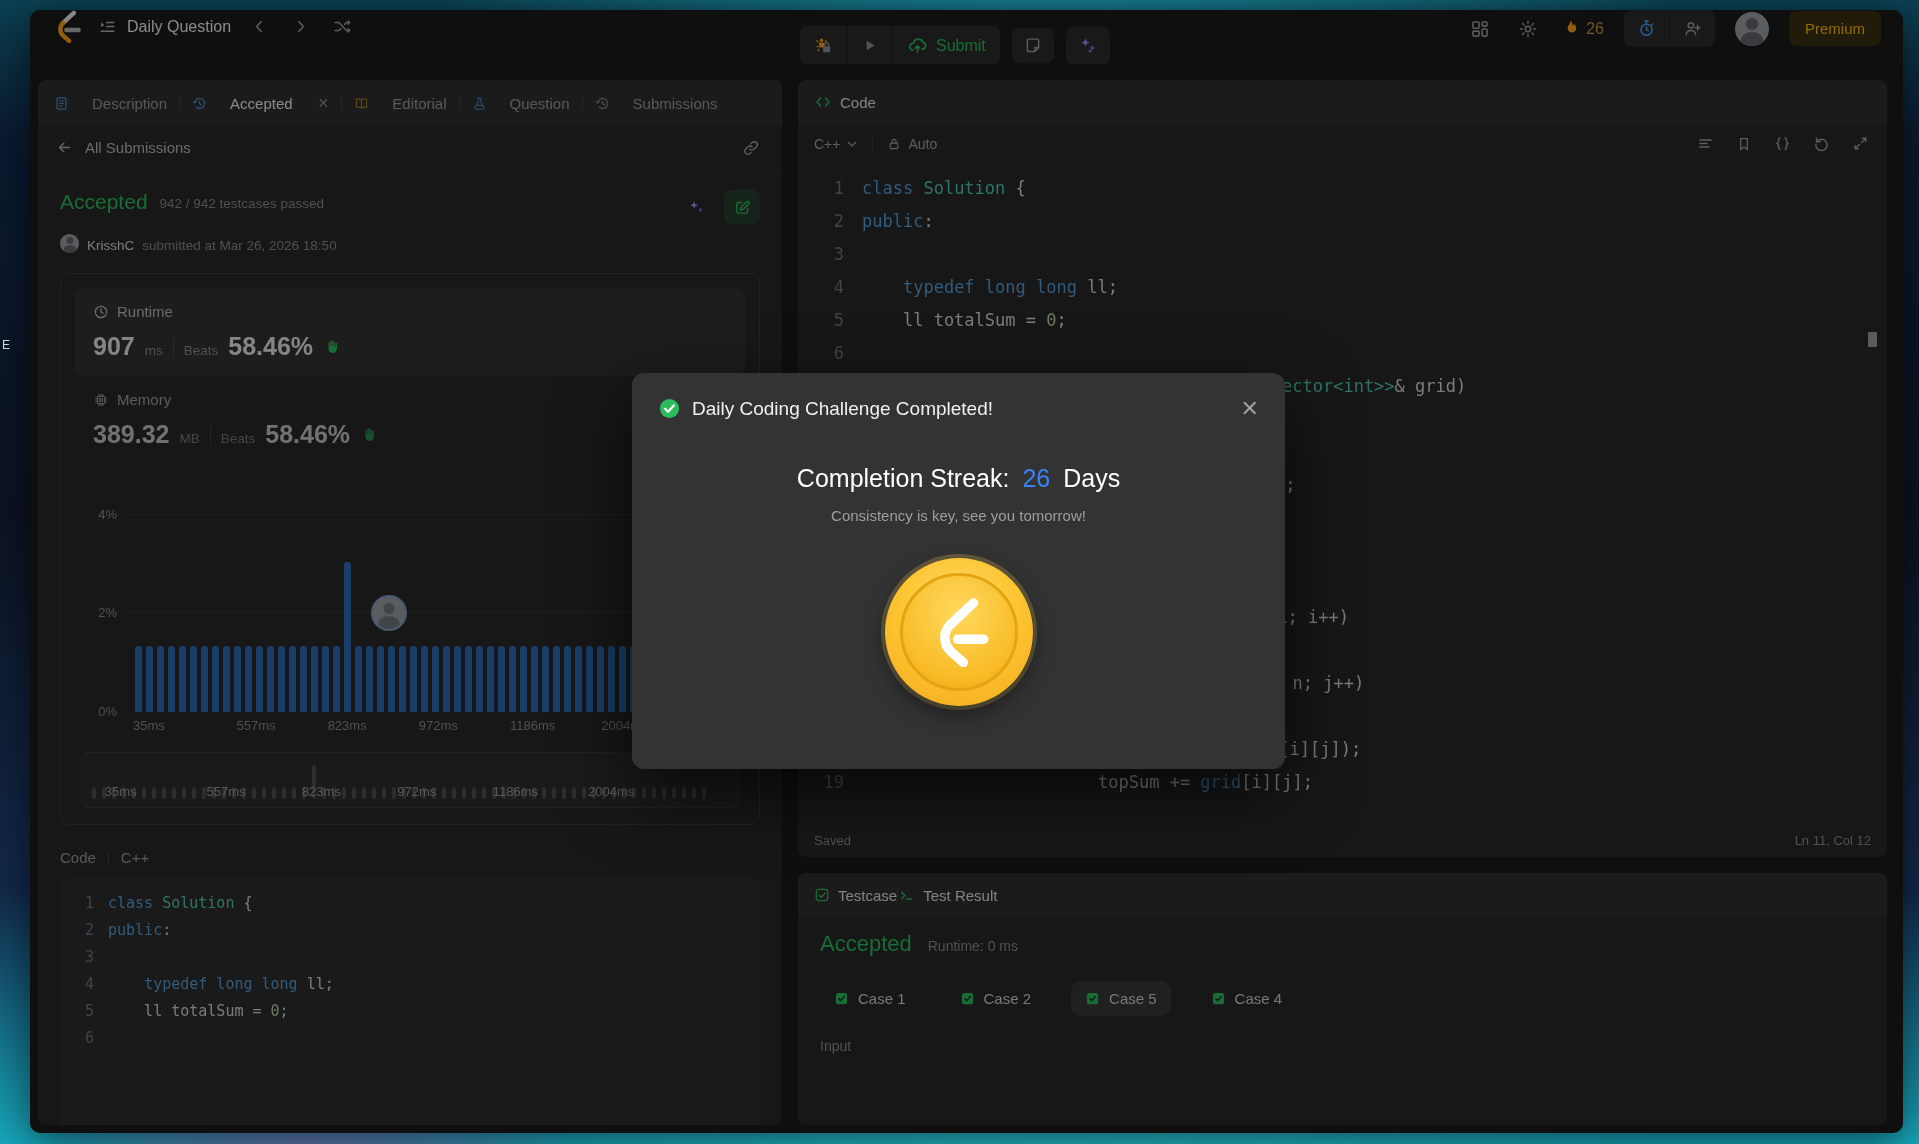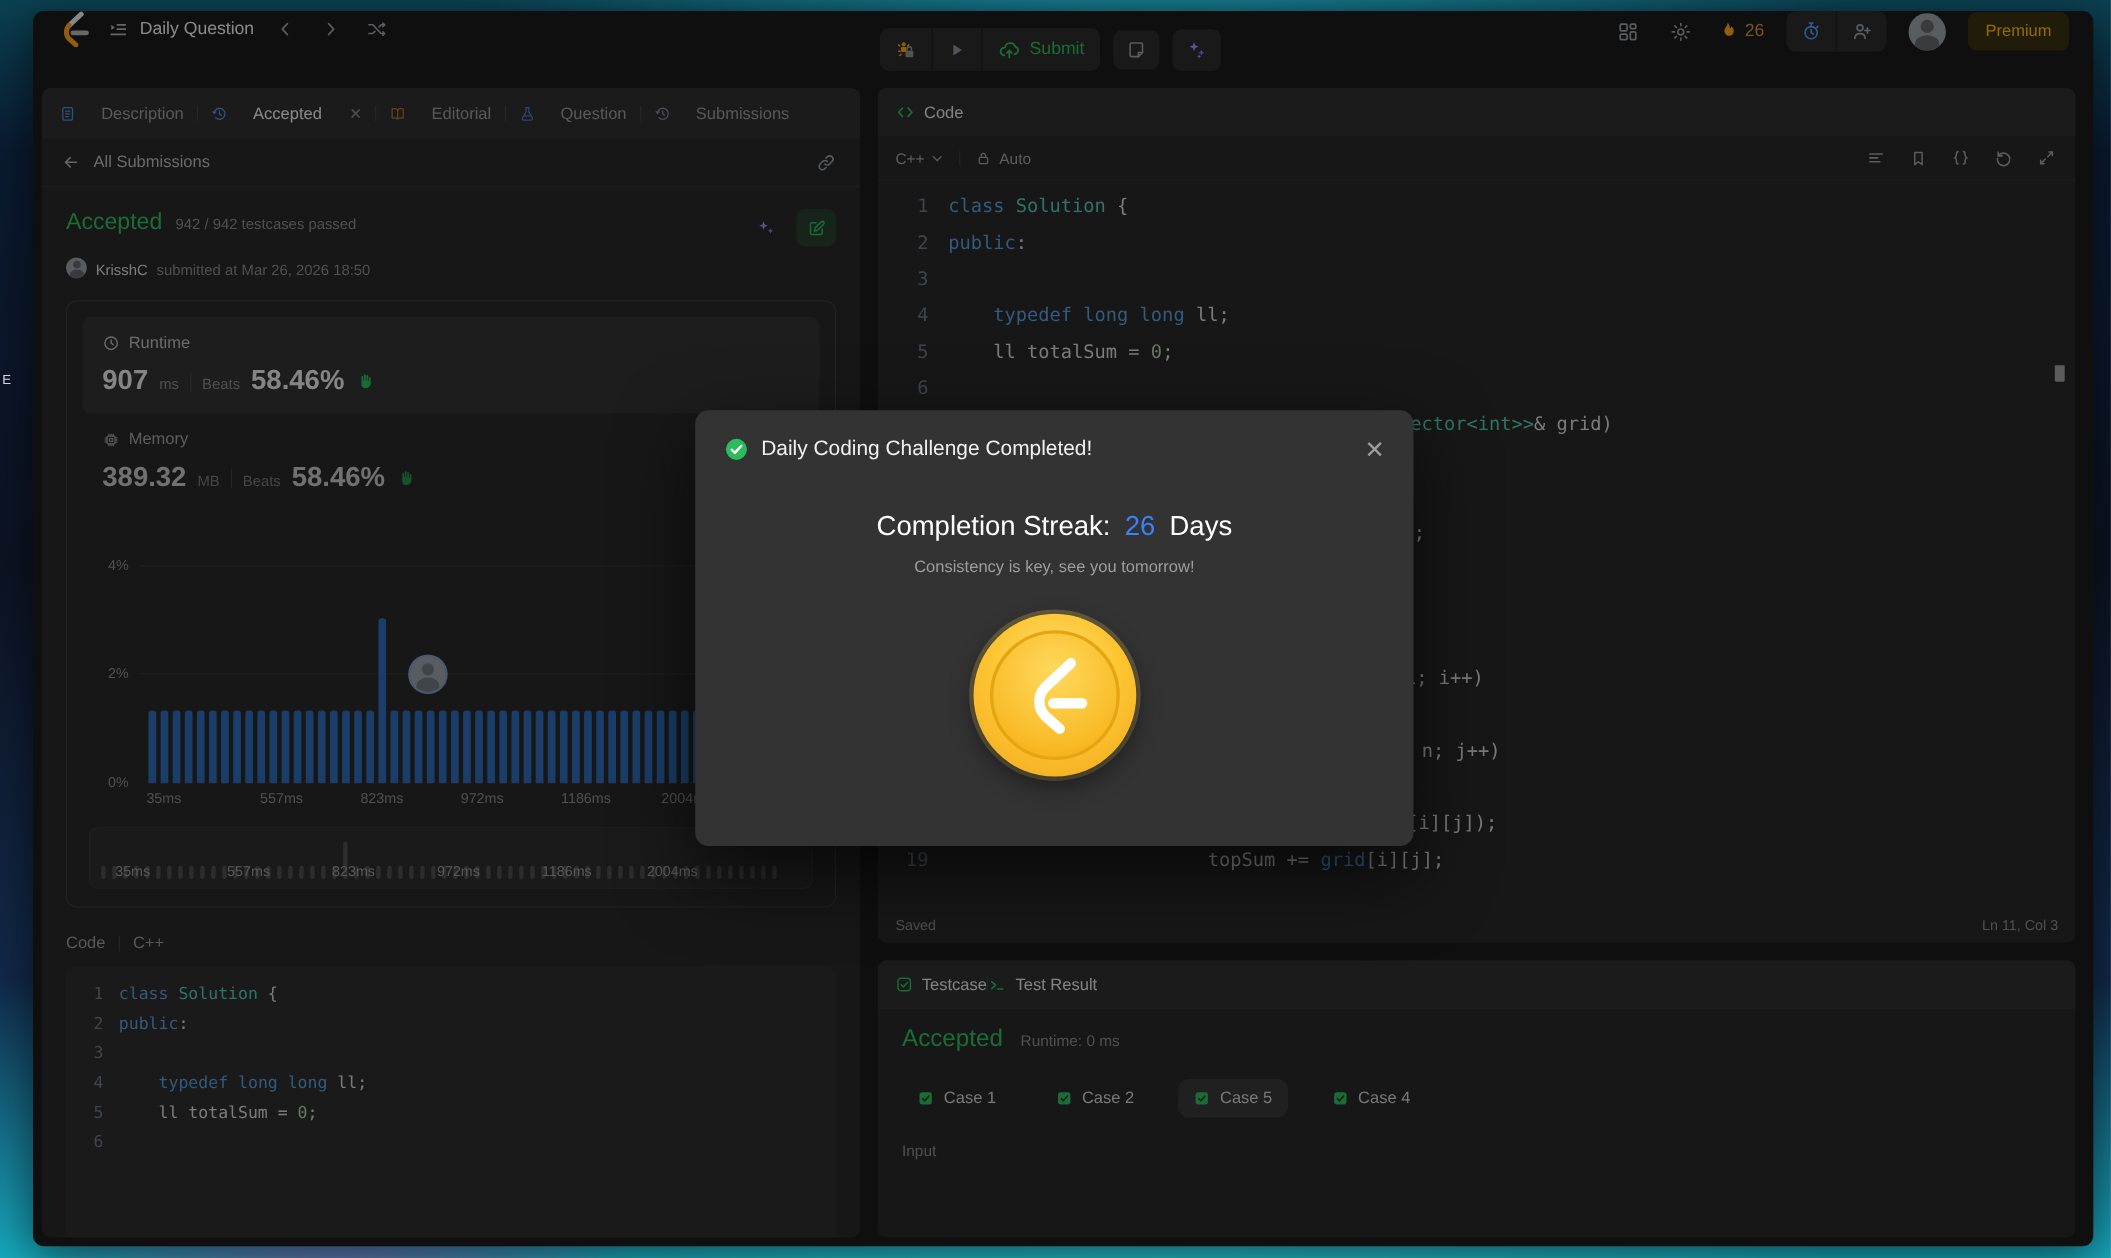--- a/index.html
+++ b/index.html
@@ -647,21 +647,21 @@
             <div class="codeline" style="top: 404px; height: 33px; line-height: 33px; font-size: 17px;"><span class="gutter" style="width: 46px;"></span><span style="margin-left: 18px;"></span></div>
             <div class="codeline" style="top: 437px; height: 33px; line-height: 33px; font-size: 17px;"><span class="gutter" style="width: 46px;"></span><span style="margin-left: 423px;"><span class="c-pl">-1; i++)</span></span></div>
             <div class="codeline" style="top: 470px; height: 33px; line-height: 33px; font-size: 17px;"><span class="gutter" style="width: 46px;"></span><span style="margin-left: 18px;"></span></div>
             <div class="codeline" style="top: 503px; height: 33px; line-height: 33px; font-size: 17px;"><span class="gutter" style="width: 46px;"></span><span style="margin-left: 428px;"><span class="c-pl">&lt; n; j++)</span></span></div>
             <div class="codeline" style="top: 536px; height: 33px; line-height: 33px; font-size: 17px;"><span class="gutter" style="width: 46px;"></span><span style="margin-left: 18px;"></span></div>
             <div class="codeline" style="top: 569px; height: 33px; line-height: 33px; font-size: 17px;"><span class="gutter" style="width: 46px;"></span><span style="margin-left: 425px;"><span class="c-pl">d[i][j]);</span></span></div>
             <div class="codeline" style="top: 602px; height: 33px; line-height: 33px; font-size: 17px;"><span class="gutter" style="width: 46px;">19</span><span style="margin-left: 254px;"><span class="c-pl">topSum += </span><span class="c-var">grid</span><span class="c-pl">[i][j];</span></span></div>
           </div>
         <div class="editor-foot">
           <span>Saved</span>
-          <span class="right">Ln 11, Col 3</span>
+          <span class="right">Ln 11, Col 12</span>
         </div>
       </div>
 
       <div class="panel console-panel">
         <div class="console-head">
           <span class="console-tab">
             <svg width="16" height="16" viewBox="0 0 24 24">
               <rect x="3.5" y="3.5" width="17" height="17" rx="4" fill="none" stroke="#2cbb5d" stroke-width="1.9"></rect>
               <path d="M8 12.5l2.8 2.8L16.5 9.3" stroke="#2cbb5d" stroke-width="2" fill="none" stroke-linecap="round" stroke-linejoin="round"></path>
             </svg>

